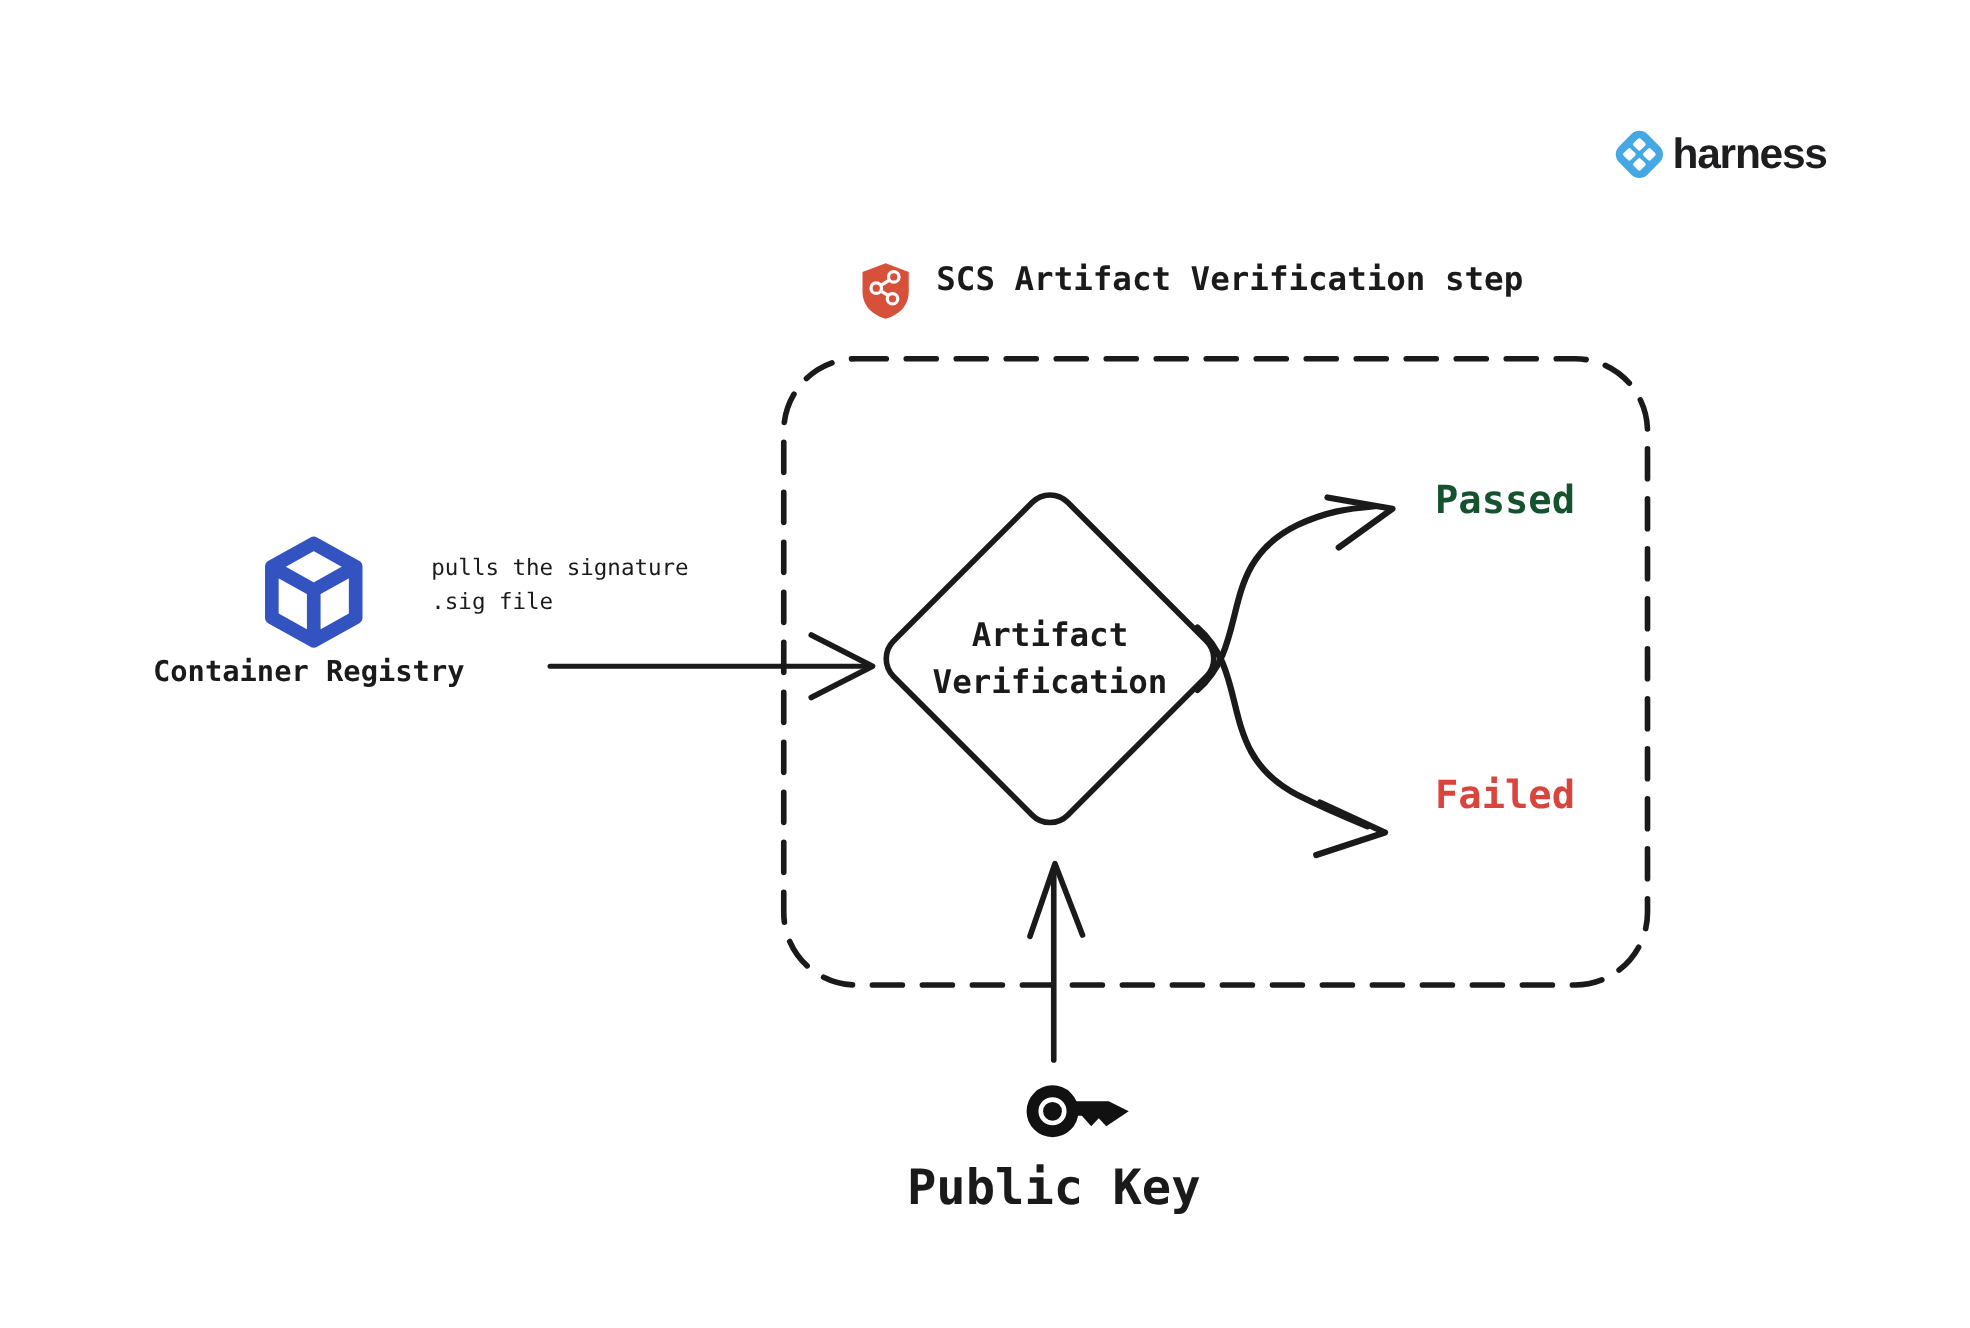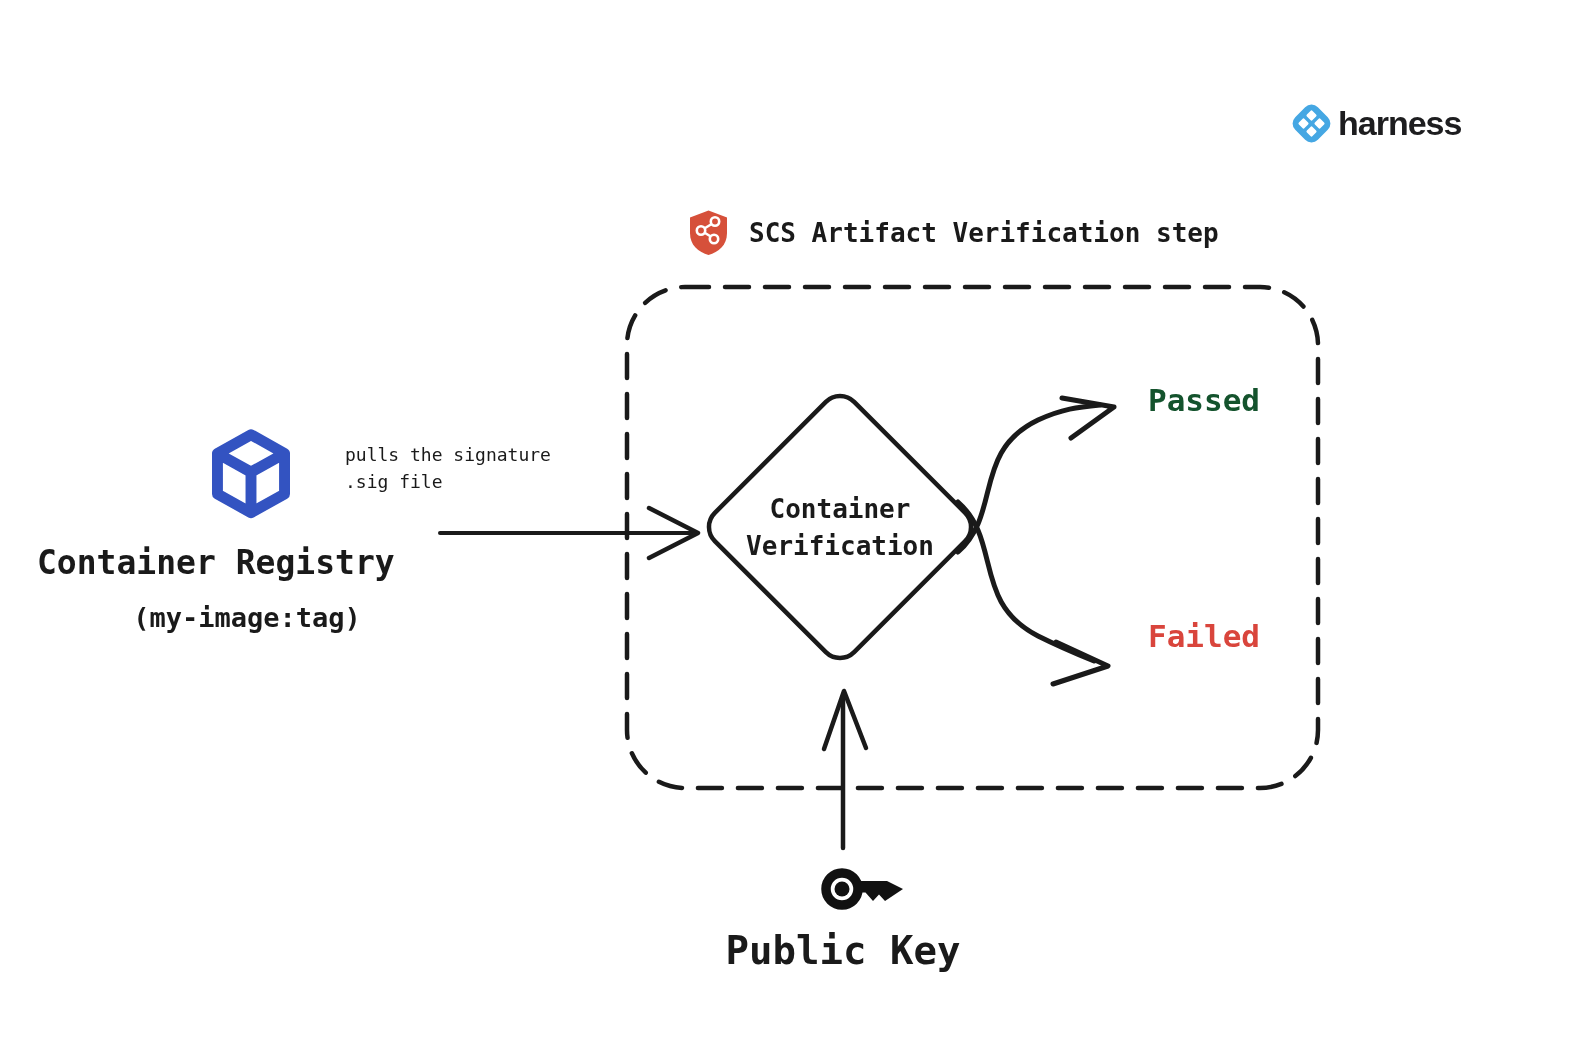--- a/index.html
+++ b/index.html
@@ -32,31 +32,31 @@
     font-weight: bold;
     font-size: 34px;
     letter-spacing: -1px;
     color: #1d1d1f;
   }
 
   
   .step-title {
     position: absolute;
     left: 688px; top: 209px;
-    display: flex; align-items: center; gap: 20px;
+    display: flex; gap: 20px;
   }
   .step-title .title-text {
     font-size: 26px;
     font-weight: bold;
     color: #1a1a1a;
   }
 
   .registry-label {
-    position: absolute; left: 37px; top: 543px; width: 420px;
-    font-size: 33px; font-weight: bold;
+    position: absolute; left: 37px; top: 525px; width: 420px;
+    text-align: center; font-size: 23px; font-weight: bold;
   }
   .registry-sublabel {
     position: absolute; left: 37px; top: 602px; width: 420px;
     text-align: center; font-size: 27px; font-weight: bold;
   }
   .pull-label {
     position: absolute; left: 345px; top: 441px; width: 280px;
     text-align: left; font-size: 18px; line-height: 27px;
     font-weight: 500;
   }
@@ -138,24 +138,23 @@
         <line x1="13" y1="21.5" x2="26" y2="29.5"></line>
         <circle cx="13" cy="21.5" r="4.2"></circle>
         <circle cx="27" cy="12.5" r="4.2"></circle>
         <circle cx="26" cy="30" r="4.2"></circle>
       </g>
     </svg>
     <span class="title-text">SCS Artifact Verification step</span>
   </div>
 
   <div class="lbl registry-label">Container Registry</div>
-  <div class="lbl registry-sublabel">(my-image:tag)</div>
 
   <div class="lbl pull-label"><span>pulls the signature</span><br><span>.sig file</span></div>
 
-  <div class="lbl decision-label"><span>Container</span><br><span>Verification</span></div>
+  <div class="lbl decision-label"><span>Artifact</span><br><span>Verification</span></div>
 
   <div class="lbl passed-label">Passed</div>
   <div class="lbl failed-label">Failed</div>
 
   <div class="lbl publickey-label">Public Key</div>
 
 </div>
 
 </body></html>

